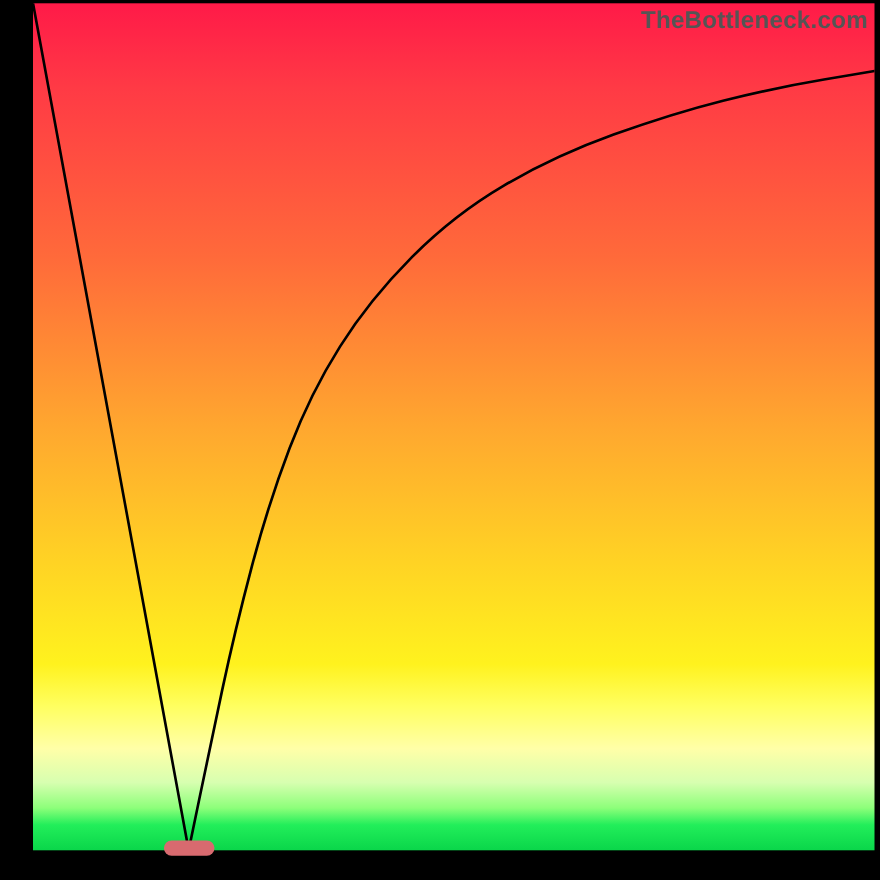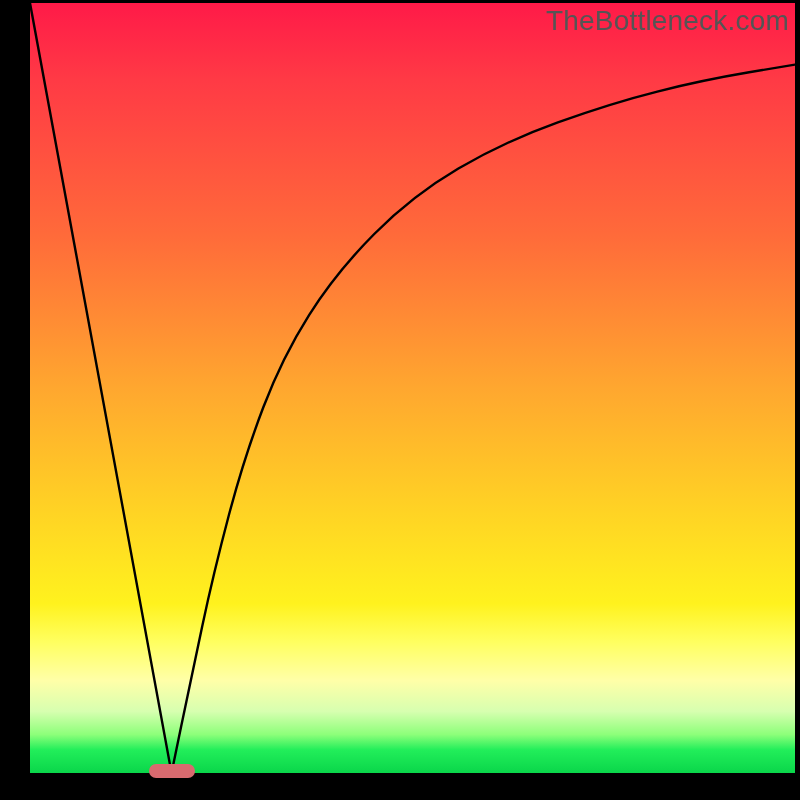--- a/index.html
+++ b/index.html
@@ -37,22 +37,22 @@
       #d7ffb0 92%,
       #8dff7a 95%,
       #22ee5a 97%,
       #0ad64a 100%
     );
   }
   .watermark {
     position: absolute;
     top: 2px;
     right: 6px;
-    font-size: 28px;
-    font-weight: 400;
+    font-size: 22px;
+    font-weight: 700;
     color: #555;
     letter-spacing: 0.2px;
     user-select: none;
     text-align: center;
   }
   svg.curves {
     position: absolute;
     left: 0;
     top: 0;
     pointer-events: none;

